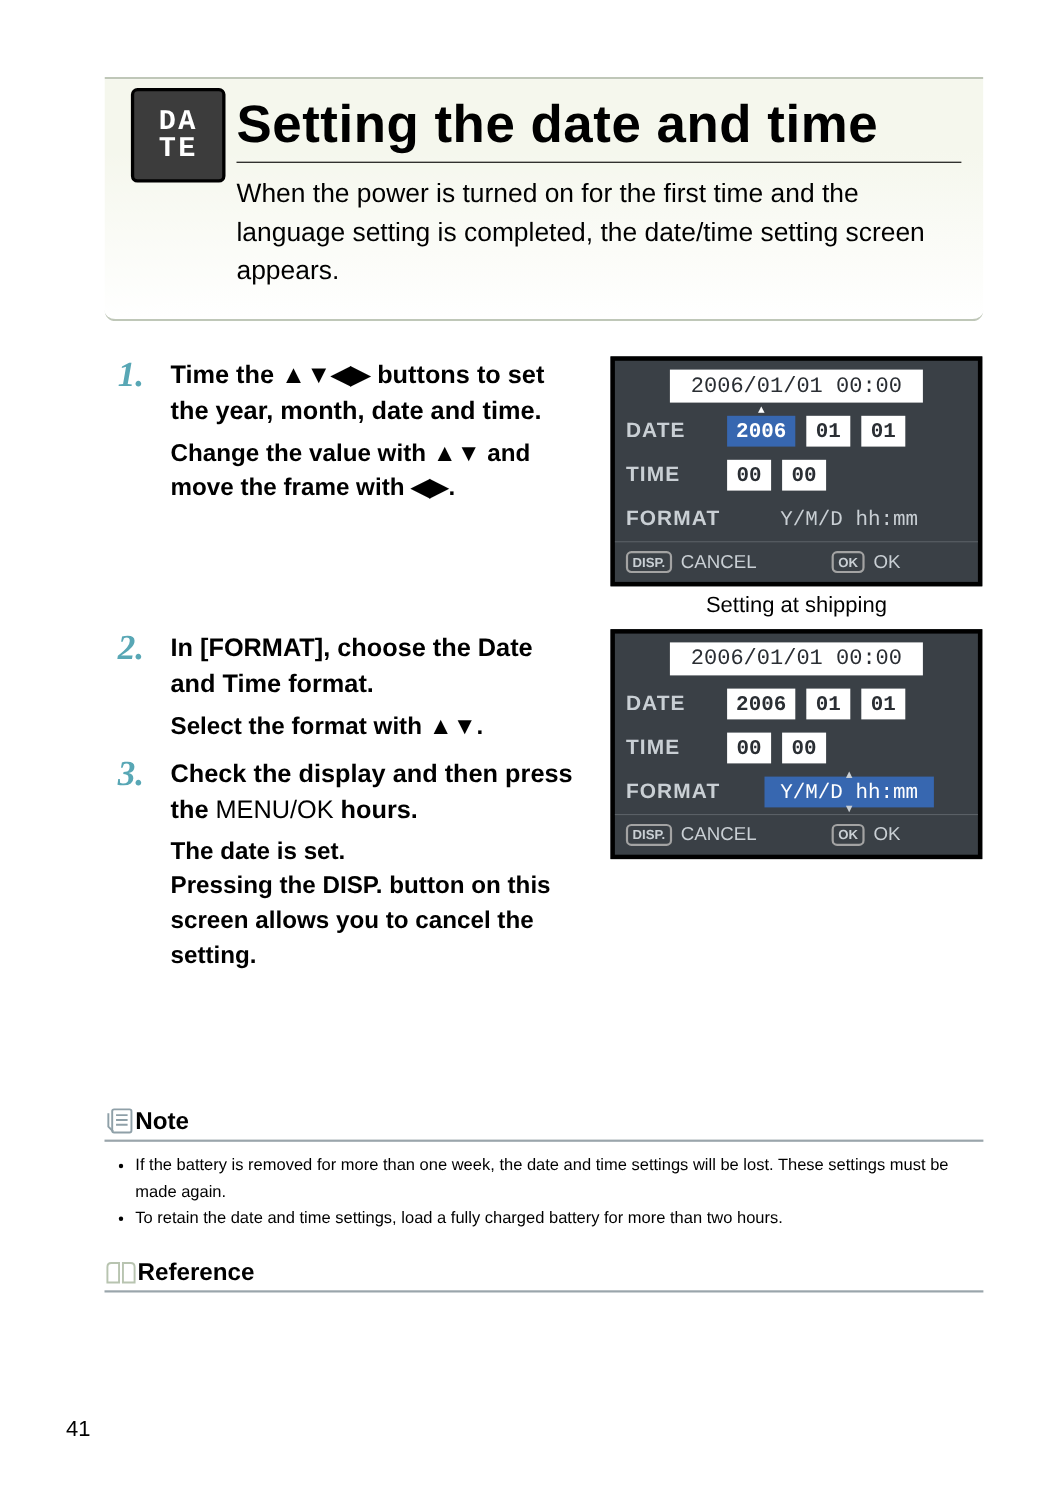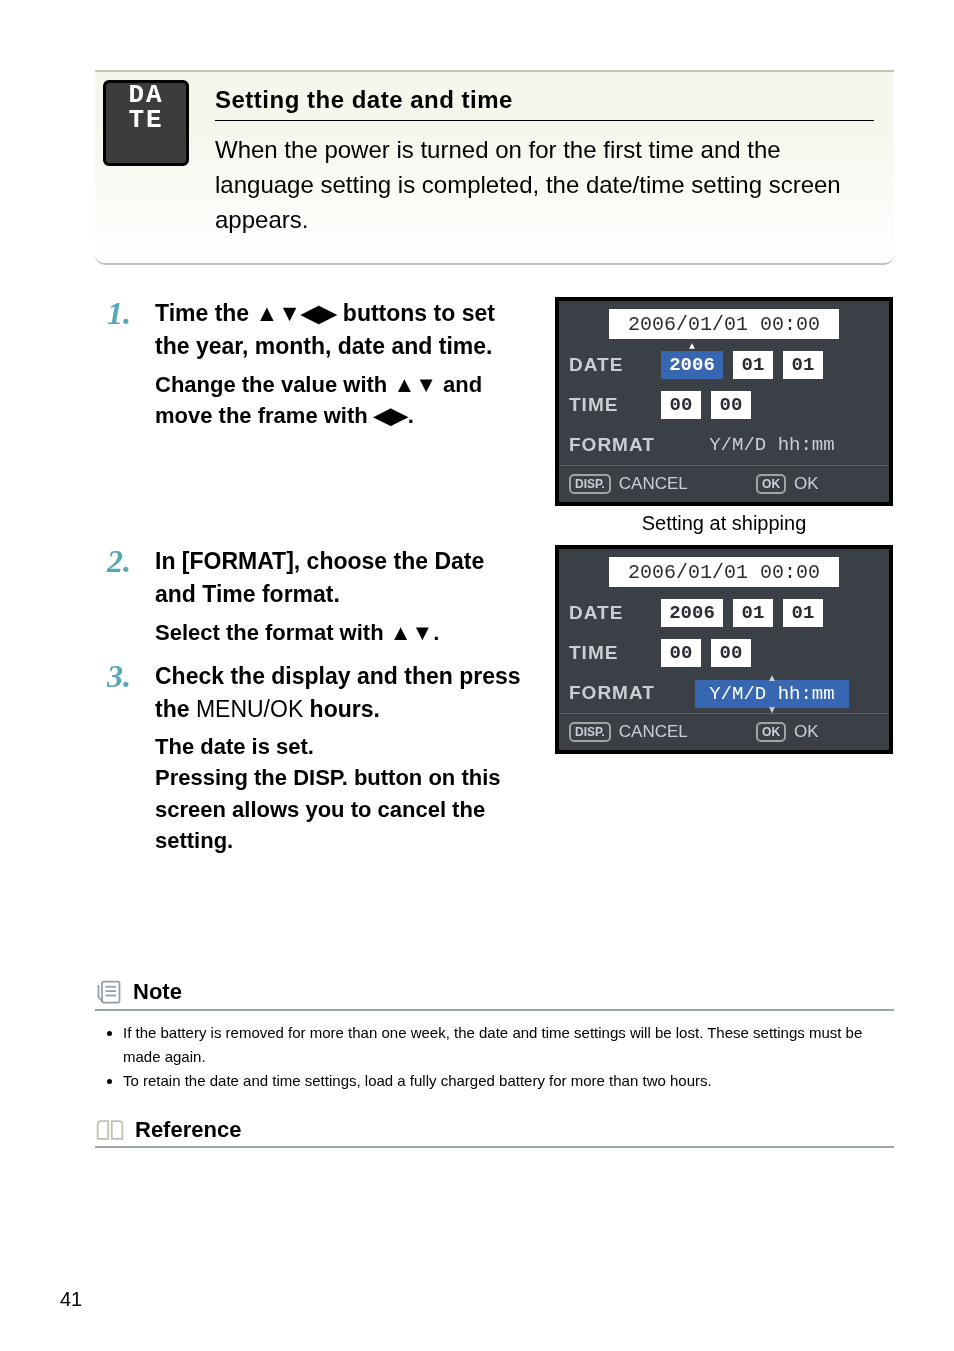--- a/index.html
+++ b/index.html
@@ -1,20 +1,20 @@
 <!DOCTYPE html>
 <html><head>
 <meta charset="utf-8">
 <style>
   html,body{margin:0;padding:0;background:#fff;font-family:Arial,Helvetica,sans-serif;color:#000}
   .page{width:954px;height:1351px;position:relative;padding:70px 60px 40px 95px;box-sizing:border-box}
   .intro-band{position:relative;border-top:2px solid #bfc7b8;border-bottom:2px solid #bfc7b8;border-radius:0 0 10px 10px;padding:14px 20px 26px 120px;margin-bottom:32px;background:linear-gradient(to bottom,#f5f7ed 0%,#f5f7ed 30%,#fff 100%)}
-  .intro-icon{position:absolute;left:8px;top:8px;width:80px;height:80px;background:#3c3c3c;border:3px solid #000;border-radius:6px;display:flex;align-items:flex-start;justify-content:center}
+  .intro-icon{position:absolute;left:24px;top:8px;width:80px;height:80px;background:#3c3c3c;border:3px solid #000;border-radius:6px;display:flex;align-items:center;justify-content:center}
   .intro-icon-text{font-family:"Courier New",monospace;font-weight:bold;color:#fff;font-size:26px;line-height:0.95;text-align:right;letter-spacing:2px}
-  .title{font-size:24px;font-weight:900;margin:0 0 6px;border-bottom:1.5px solid #000;padding-bottom:6px;letter-spacing:0.5px}
+  .title{font-size:48px;font-weight:900;margin:0 0 6px;border-bottom:1.5px solid #000;padding-bottom:6px;letter-spacing:0.5px}
   .intro-body{font-size:24px;line-height:1.45;margin:12px 0 0}
   .step{display:flex;gap:24px;align-items:flex-start;margin-bottom:12px}
   .step-num{font-family:Georgia,"Times New Roman",serif;font-style:italic;font-weight:bold;font-size:32px;color:#58a7b5;min-width:36px;text-align:right;line-height:1}
   .step-body{flex:1;font-size:23px;line-height:1.42}
   .step-head{font-weight:bold}
   .step-sub{font-weight:bold;font-size:22px;margin-top:6px}
   .two-col{display:flex;gap:26px;align-items:flex-start}
   .col-left{flex:1;max-width:438px}
   .col-right{flex:0 0 340px;display:flex;flex-direction:column;align-items:center}
   .lcd{width:330px;border:4px solid #000;background:#3a4046}
@@ -23,21 +23,21 @@
   .lcd-label{flex:0 0 82px;font-weight:bold;letter-spacing:1px}
   .lcd-box{background:#fff;color:#2a2e33;height:28px;display:flex;align-items:center;justify-content:center;font-family:"Courier New",monospace;font-weight:bold}
   .lcd-box.sel{background:#3767b0;color:#fff}
   .lcd-foot{display:flex;align-items:center;height:36px;padding:0 10px;font-size:17px;color:#c9cfd4;gap:8px;border-top:1px solid #5a6066}
   .btn-box{border:2px solid #a3a3a3;border-radius:5px;padding:0 4px;font-size:12px;font-weight:bold;color:#c9cfd4;line-height:16px}
   .caption{font-size:20px;margin-top:6px}
   .sel-ind{position:absolute;font-size:10px;color:#fff}
   .sel-ind.up{top:-10px;left:50%;transform:translateX(-50%)}
   .sel-ind.dn{bottom:-10px;left:50%;transform:translateX(-50%)}
   .callout{margin-top:110px}
-  .callout-head{display:flex;align-items:center;gap:10px;border-bottom:2px solid #9aa5ab;padding-bottom:3px;margin-bottom:10px}
+  .callout-head{display:flex;align-items:center;gap:0;border-bottom:2px solid #9aa5ab;padding-bottom:3px;margin-bottom:10px}
   .callout-title{font-weight:bold;font-size:22px}
   .note-icon{width:28px;height:28px}
   .ref-icon{width:30px;height:26px}
   ul.small{margin:6px 0 24px 10px;padding:0 0 0 18px;font-size:15px;line-height:1.6}
   .pg{position:absolute;left:60px;bottom:40px;font-size:20px}
   .format-wrap{position:relative;display:inline-block}
 </style>
 </head>
 <body>
 

